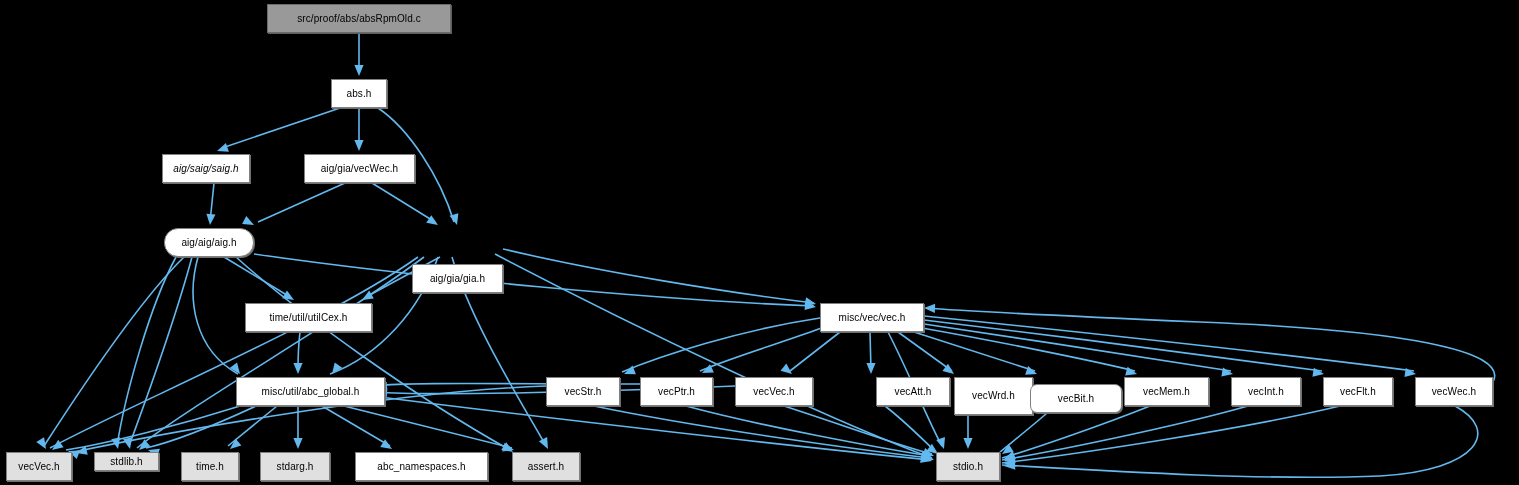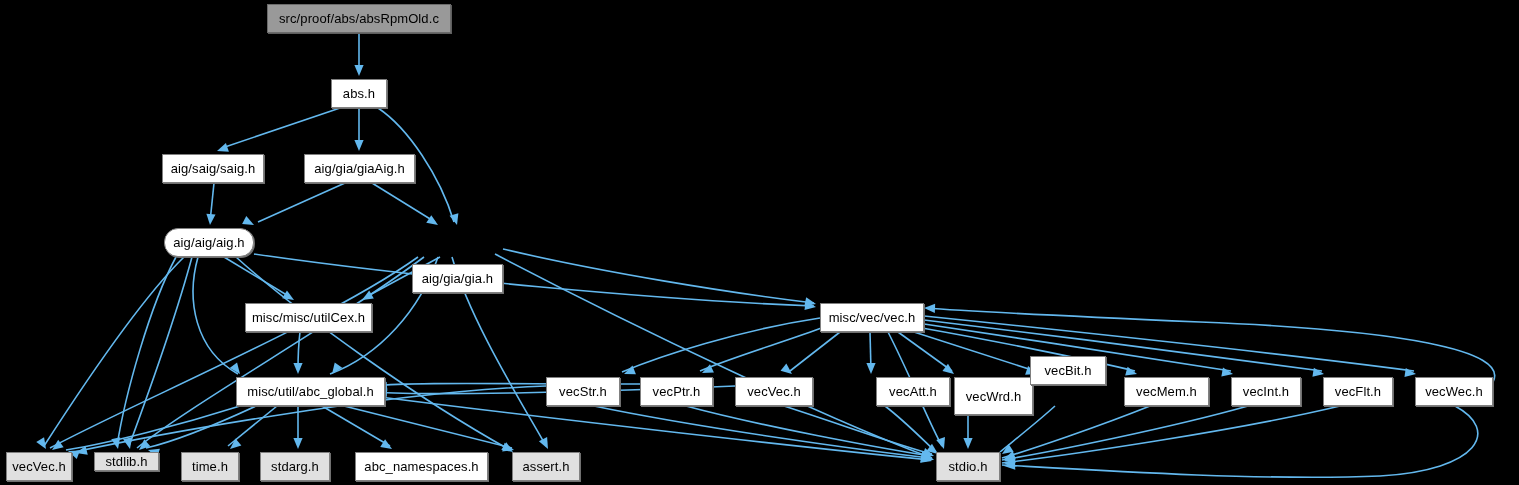--- a/index.html
+++ b/index.html
@@ -22,21 +22,21 @@
     width: 1519px;
     height: 485px;
     display: block;
   }
   .node-box {
     position: absolute;
     box-sizing: border-box;
     display: flex;
     align-items: center;
     justify-content: center;
-    font-size: 13px;
+    font-size: 10px;
     color: #000000;
     white-space: nowrap;
     line-height: 1;
     letter-spacing: 0.1px;
   }
   .node-white {
     background: #ffffff;
     border: 1px solid #808080;
     box-shadow: 1px 1px 0 0 #707070;
   }
@@ -178,34 +178,34 @@
         <polygon class="edge-head" points="0,0 -11,-4.6 -11,4.6" transform="translate(924,308) rotate(182)" fill="#63b8ee"></polygon>
       </g>
   </svg>
   <div id="nodes-layer">
       <div class="node-box node-root" style="left: 267px; top: 4px; width: 184px; height: 29px;">
         <span>src/proof/abs/absRpmOld.c</span>
       </div>
       <div class="node-box node-white" style="left: 331px; top: 79px; width: 56px; height: 29px;">
         <span>abs.h</span>
       </div>
-      <div class="node-box node-white" style="left: 162px; top: 154px; width: 102px; height: 29px;">
+      <div class="node-box node-white" style="left: 162px; top: 154px; width: 88px; height: 29px; font-style: italic;">
         <span>aig/saig/saig.h</span>
       </div>
       <div class="node-box node-white" style="left: 304px; top: 154px; width: 111px; height: 29px;">
-        <span>aig/gia/giaAig.h</span>
+        <span>aig/gia/vecWec.h</span>
       </div>
       <div class="node-box node-white" style="left: 164px; top: 228px; width: 90px; height: 29px; border-radius: 14px;">
         <span>aig/aig/aig.h</span>
       </div>
       <div class="node-box node-white" style="left: 412px; top: 228px; width: 91px; height: 29px; margin-top: 36px;">
         <span>aig/gia/gia.h</span>
       </div>
       <div class="node-box node-white" style="left: 245px; top: 303px; width: 127px; height: 29px;">
-        <span>misc/misc/utilCex.h</span>
+        <span>time/util/utilCex.h</span>
       </div>
       <div class="node-box node-white" style="left: 820px; top: 303px; width: 104px; height: 29px;">
         <span>misc/vec/vec.h</span>
       </div>
       <div class="node-box node-white" style="left: 223px; top: 377px; width: 149px; height: 29px; margin-left: 13px;">
         <span>misc/util/abc_global.h</span>
       </div>
       <div class="node-box node-white" style="left: 546px; top: 377px; width: 74px; height: 29px;">
         <span>vecStr.h</span>
       </div>
@@ -214,21 +214,21 @@
       </div>
       <div class="node-box node-white" style="left: 735px; top: 377px; width: 78px; height: 29px; text-align: center;">
         <span>vecVec.h</span>
       </div>
       <div class="node-box node-white" style="left: 876px; top: 377px; width: 74px; height: 29px;">
         <span>vecAtt.h</span>
       </div>
       <div class="node-box node-white" style="left: 954px; top: 377px; width: 79px; height: 38px;">
         <span>vecWrd.h</span>
       </div>
-      <div class="node-box node-white" style="left: 1030px; top: 356px; width: 76px; height: 29px;">
+      <div class="node-box node-white" style="left: 1030px; top: 384px; width: 92px; height: 29px; border-radius: 7px;">
         <span>vecBit.h</span>
       </div>
       <div class="node-box node-white" style="left: 1124px; top: 377px; width: 85px; height: 29px;">
         <span>vecMem.h</span>
       </div>
       <div class="node-box node-white" style="left: 1231px; top: 377px; width: 70px; height: 29px;">
         <span>vecInt.h</span>
       </div>
       <div class="node-box node-white" style="left: 1323px; top: 377px; width: 70px; height: 29px;">
         <span>vecFlt.h</span>

